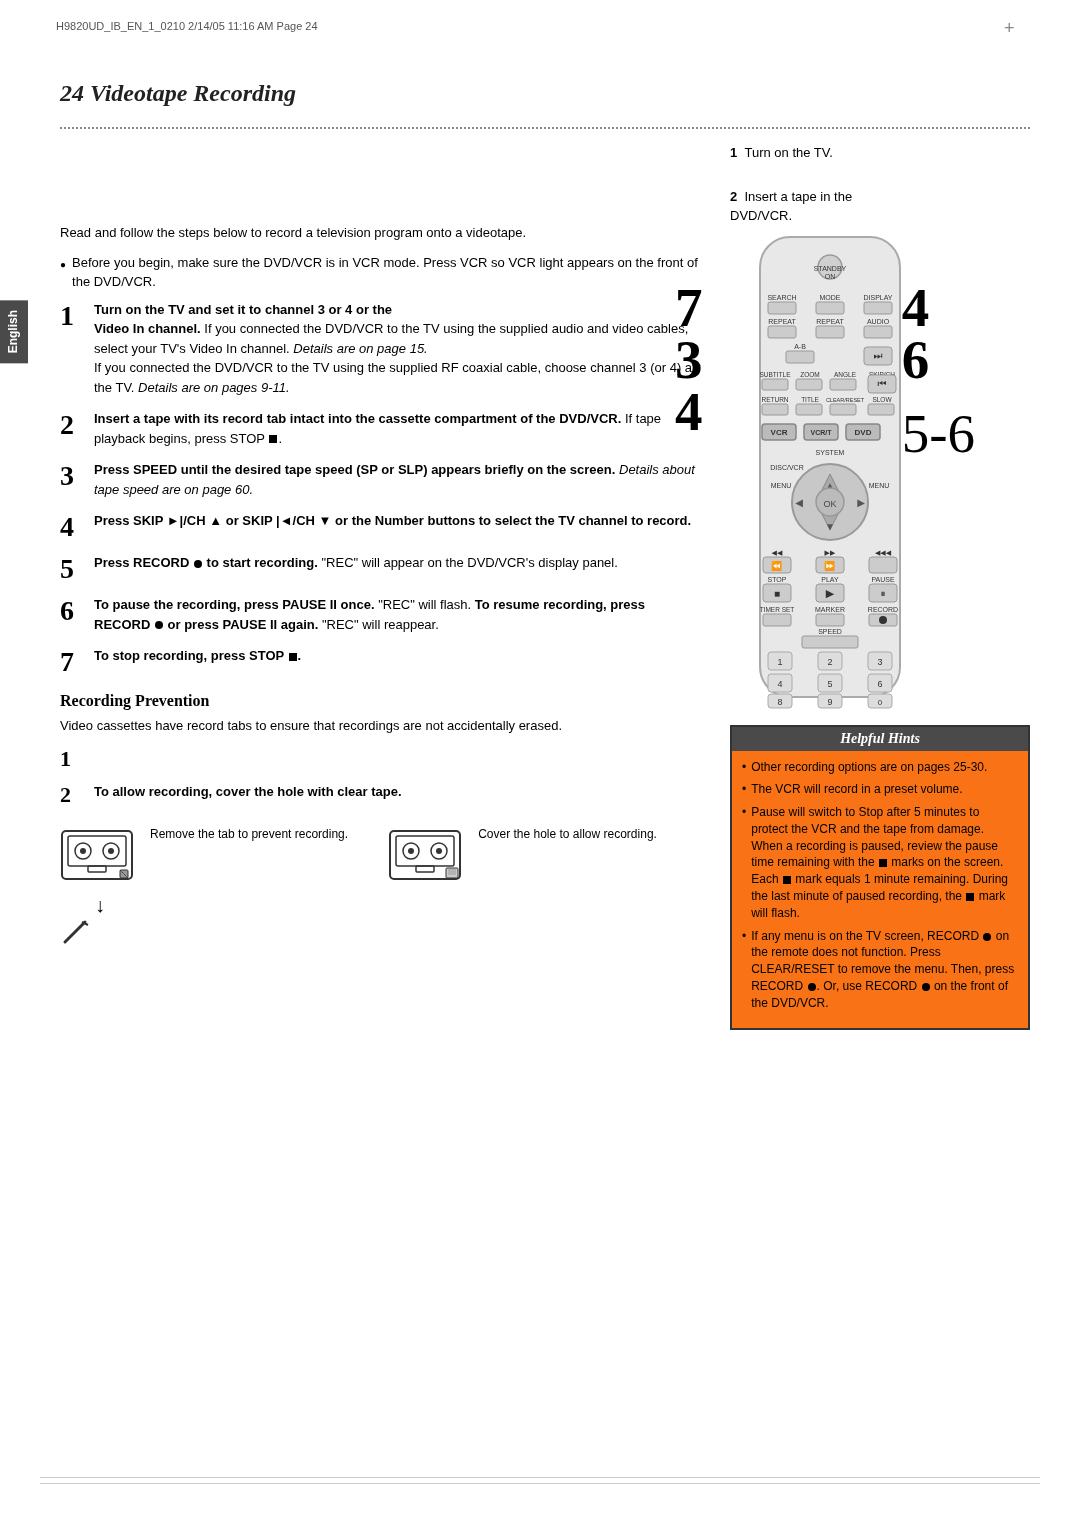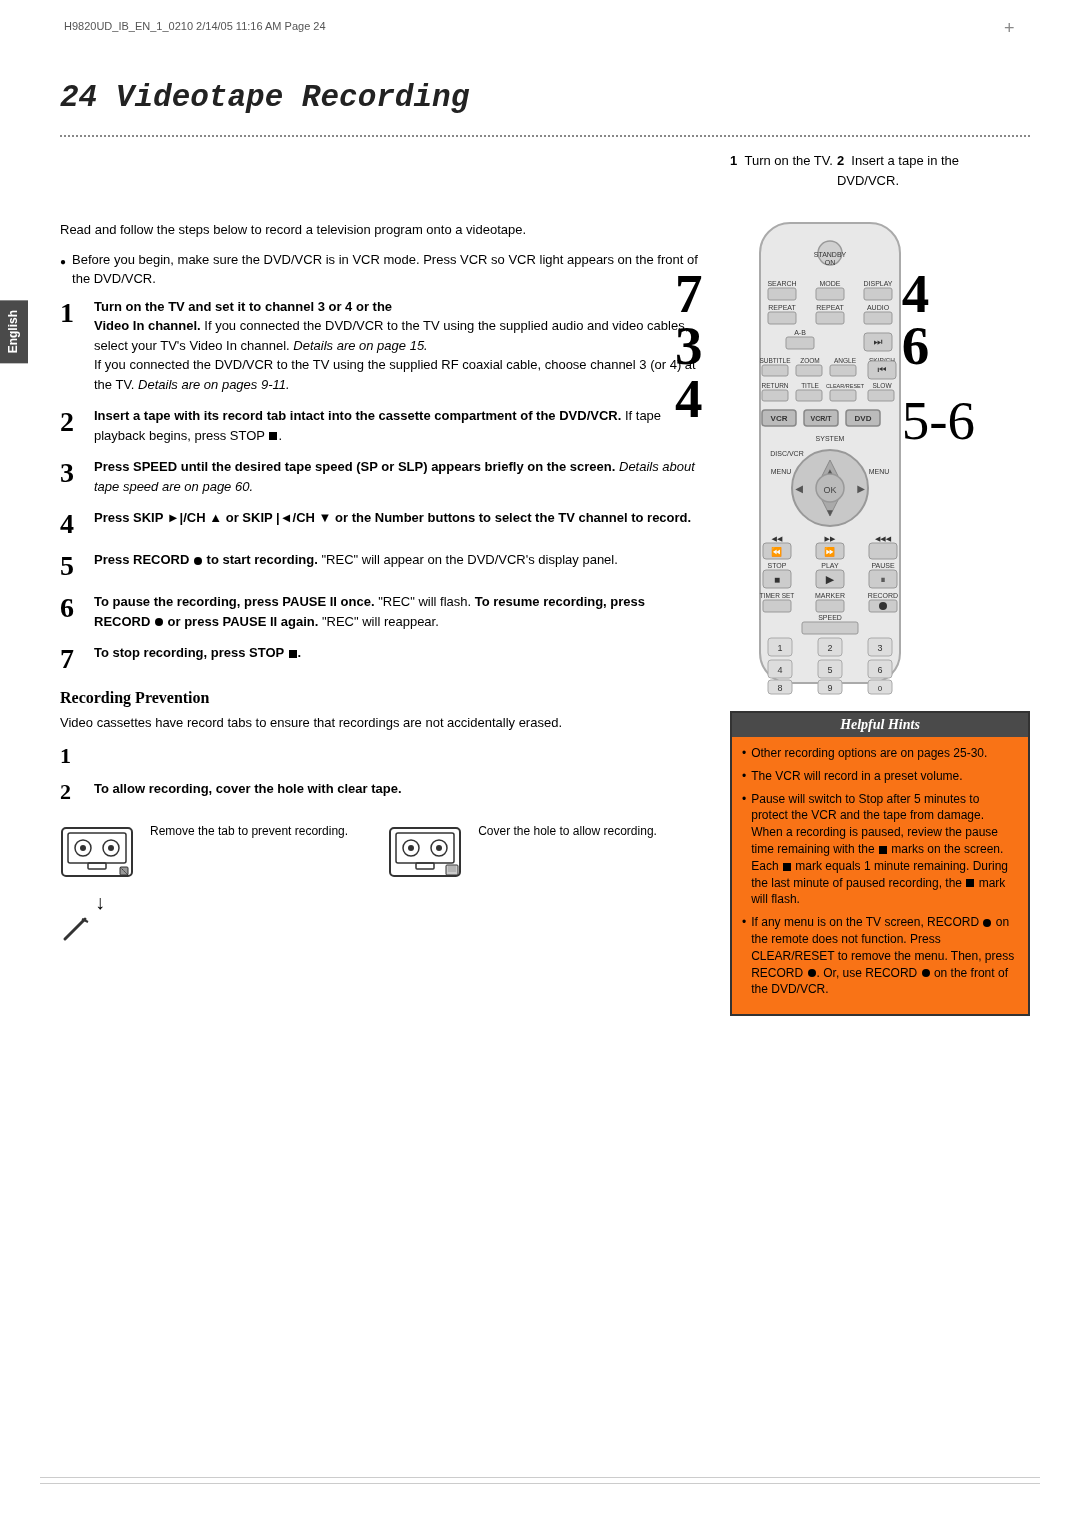--- a/index.html
+++ b/index.html
@@ -10,21 +10,21 @@
       font-family: Arial, Helvetica, sans-serif;
       font-size: 14px;
       color: #000;
       position: relative;
     }
 
     
     .page-header {
       position: absolute;
       top: 18px;
-      left: 64px;
+      left: 56px;
       right: 60px;
       display: flex;
       justify-content: space-between;
       align-items: center;
       font-size: 11px;
       color: #555;
     }
     .crosshair {
       width: 16px; height: 16px;
       position: relative;
@@ -57,26 +57,26 @@
     .main-content {
       position: absolute;
       top: 80px;
       left: 60px;
       right: 50px;
       bottom: 60px;
     }
 
     
     .page-title {
-      font-size: 31px;
+      font-size: 24px;
       font-weight: bold;
       font-style: italic;
       color: #222;
       margin-bottom: 20px;
-      font-family: Liberation Mono, monospace;
+      font-family: Liberation Serif, serif;
     }
 
     
     .dotted-line {
       border: none;
       border-top: 2px dotted #888;
       margin: 6px 0 14px 0;
     }
 
     
@@ -137,23 +137,23 @@
     .step-content strong {
       font-weight: bold;
     }
     .step-content em {
       font-style: italic;
     }
 
     
     .right-top {
       display: flex;
-      flex-direction: row;
-      gap: 4px;
-      margin-bottom: 28px;
+      flex-direction: column;
+      gap: 24px;
+      margin-bottom: 6px;
     }
     .right-step {
       font-size: 13px;
       line-height: 1.5;
     }
     .right-step strong {
       font-weight: bold;
     }
 
     

